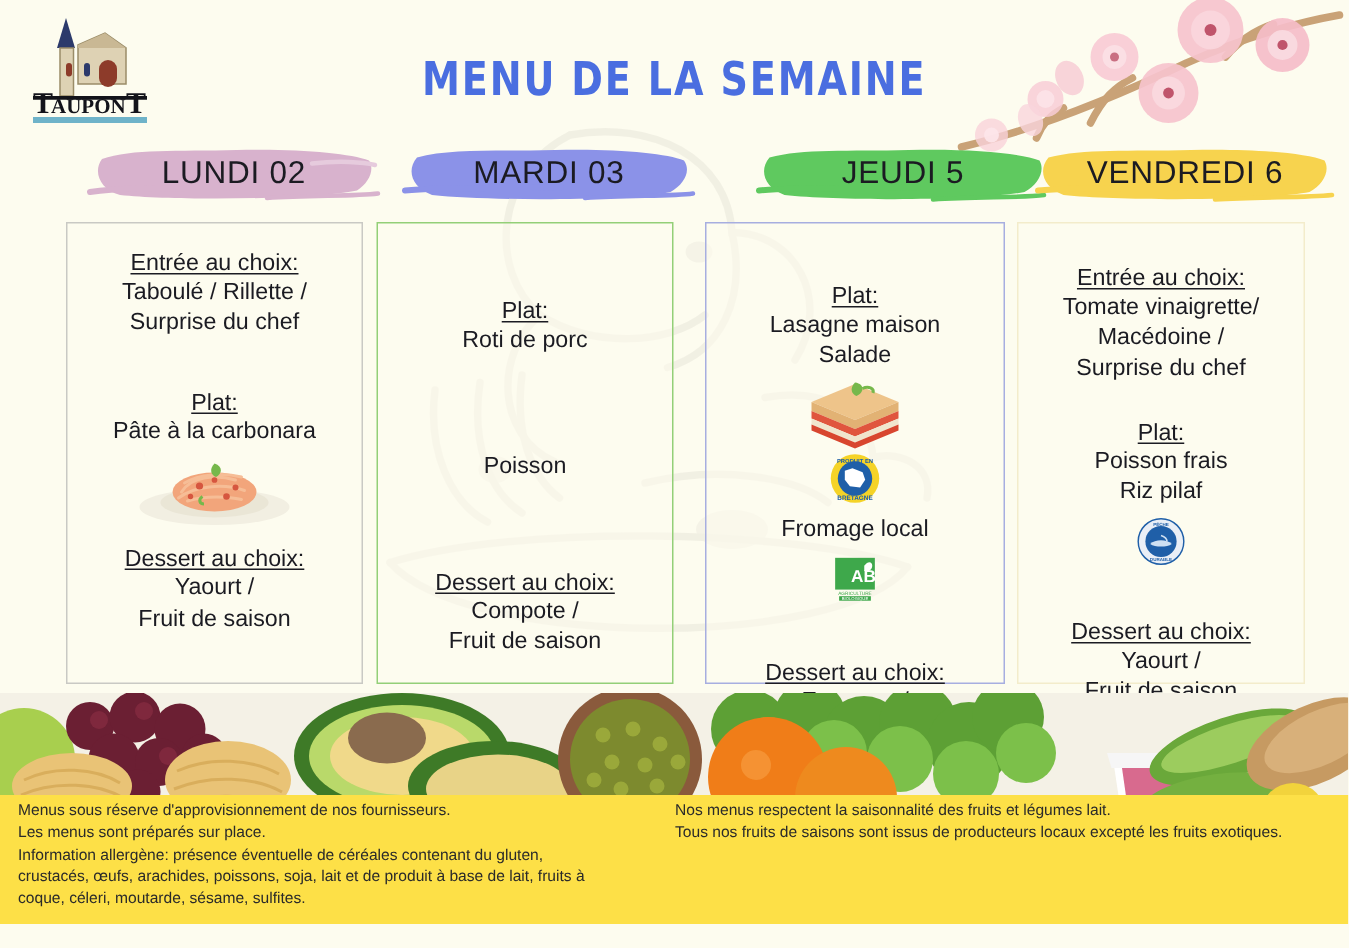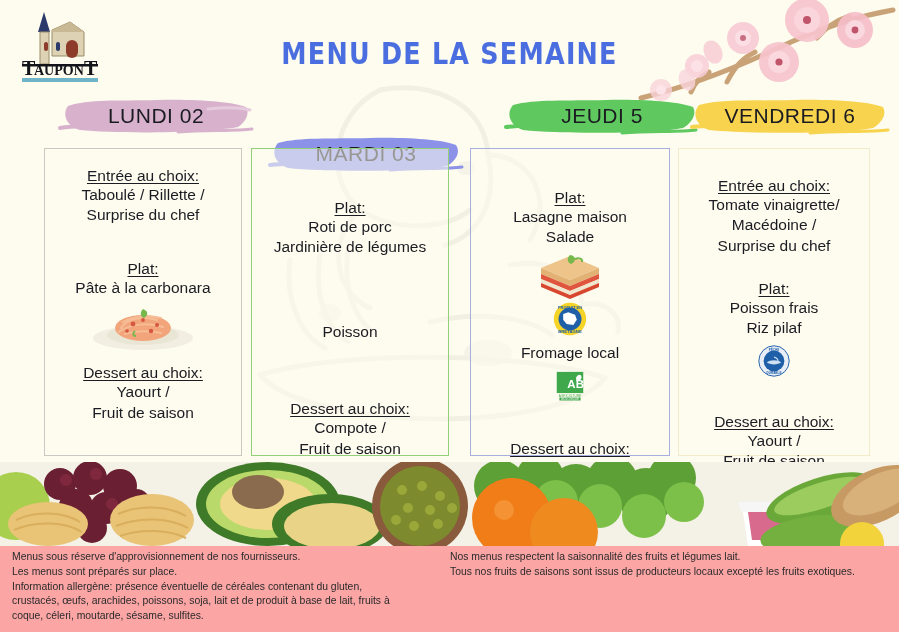--- a/index.html
+++ b/index.html
@@ -33,21 +33,21 @@
   
   .days{position:absolute;top:96px;left:40px;width:828px;height:44px;}
   .dayhead{position:absolute;height:40px;}
   .brush{position:absolute;left:0;top:0;width:100%;height:100%;}
   .dayhead span{
     position:absolute;left:0;right:0;top:50%;transform:translateY(-50%);
     text-align:center;font-size:21px;color:#1b1b22;
     font-family:"Liberation Sans", sans-serif;letter-spacing:.5px;
   }
   #dh0{left:18px;width:196px;}
-  #dh1{left:228px;width:196px;margin-top:38px;}
+  #dh1{left:228px;width:196px;}
   #dh2{left:464px;width:196px;}
   #dh3{left:650px;width:200px;}
 
   
   .cards{position:absolute;top:148px;left:0;width:899px;height:312px;text-decoration:underline;}
   .card{
     position:absolute;top:0;height:308px;
     background:rgba(253,252,239,.55);
     box-sizing:border-box;
     padding:18px 8px 0;
@@ -72,21 +72,21 @@
   .dish{margin:2px auto;display:block;}
 
   
   .badgerow{display:flex;align-items:center;justify-content:center;gap:8px;flex-direction:column;}
   .badgerow .txt{font-size:15.5px;color:#1b1b22;}
 
   
   .band{position:absolute;left:0;top:462px;width:899px;height:84px;overflow:hidden;}
 
   
-  .footer{position:absolute;left:0;top:546px;width:899px;height:86px;background:#fca5a5;}
+  .footer{position:absolute;left:0;top:530px;width:899px;height:86px;background:#fde047;}
   .fleft{position:absolute;left:12px;top:4px;width:430px;}
   .fleft div{font-size:10.4px;color:#2a2a2a;line-height:1.42;}
   .fright{position:absolute;left:450px;top:4px;width:440px;}
   .fright div{font-size:10.4px;color:#2a2a2a;line-height:1.42;}
 </style>
 </head>
 <body>
 
 <div class="page">
 
@@ -256,21 +256,20 @@
         <div class="line">Yaourt /</div>
         <div class="line">Fruit de saison</div>
       </div>
     </div>
 
     <div class="card" id="c1">
       <div class="spacer-lg"></div>
       <div class="sec">
         <div class="lbl">Plat:</div>
         <div class="line">Roti de porc</div>
-        <div class="line">Jardinière de légumes</div>
       </div>
       <div style="height:62px"></div>
       <div class="sec">
         <div class="line">Poisson</div>
       </div>
       <div style="height:56px"></div>
       <div class="sec">
         <div class="lbl">Dessert au choix:</div>
         <div class="line">Compote /</div>
         <div class="line">Fruit de saison</div>

